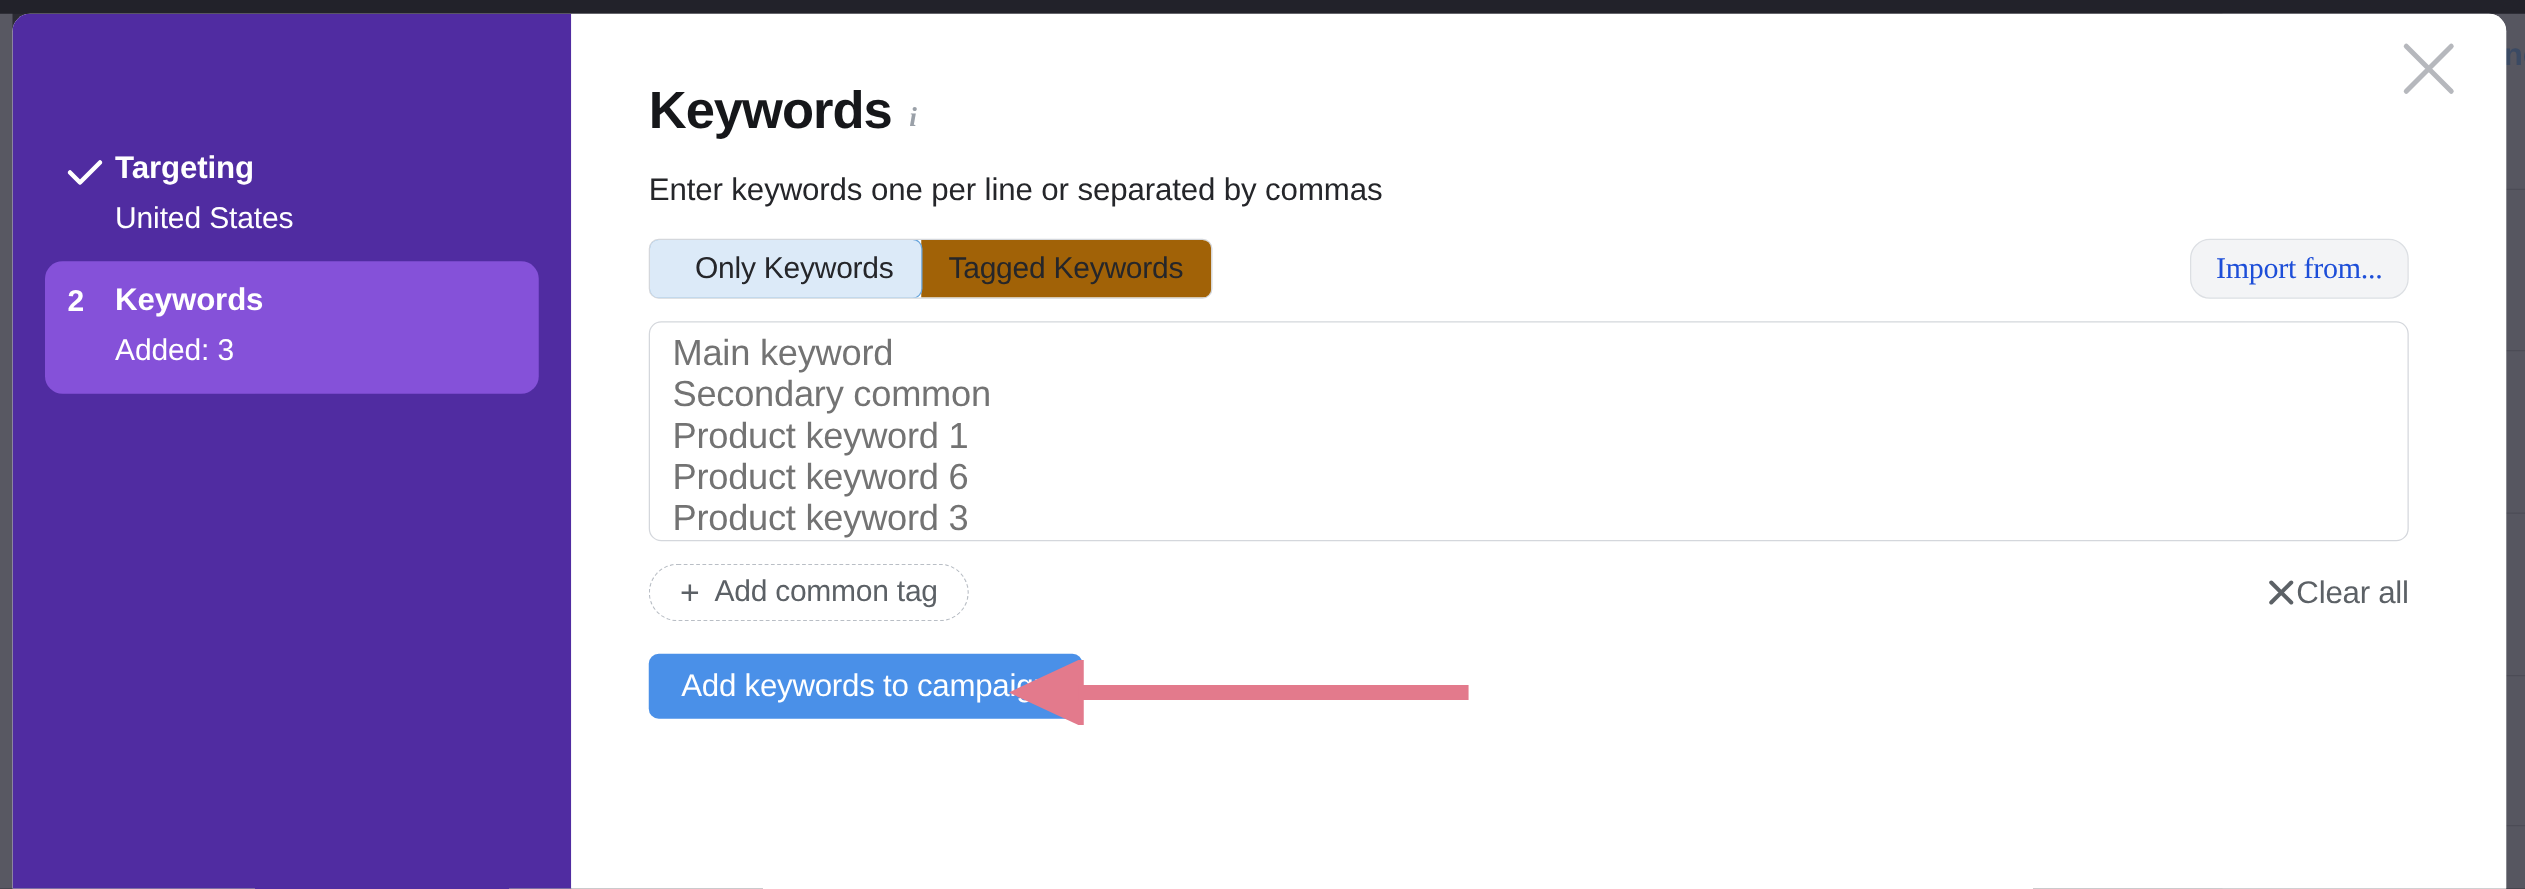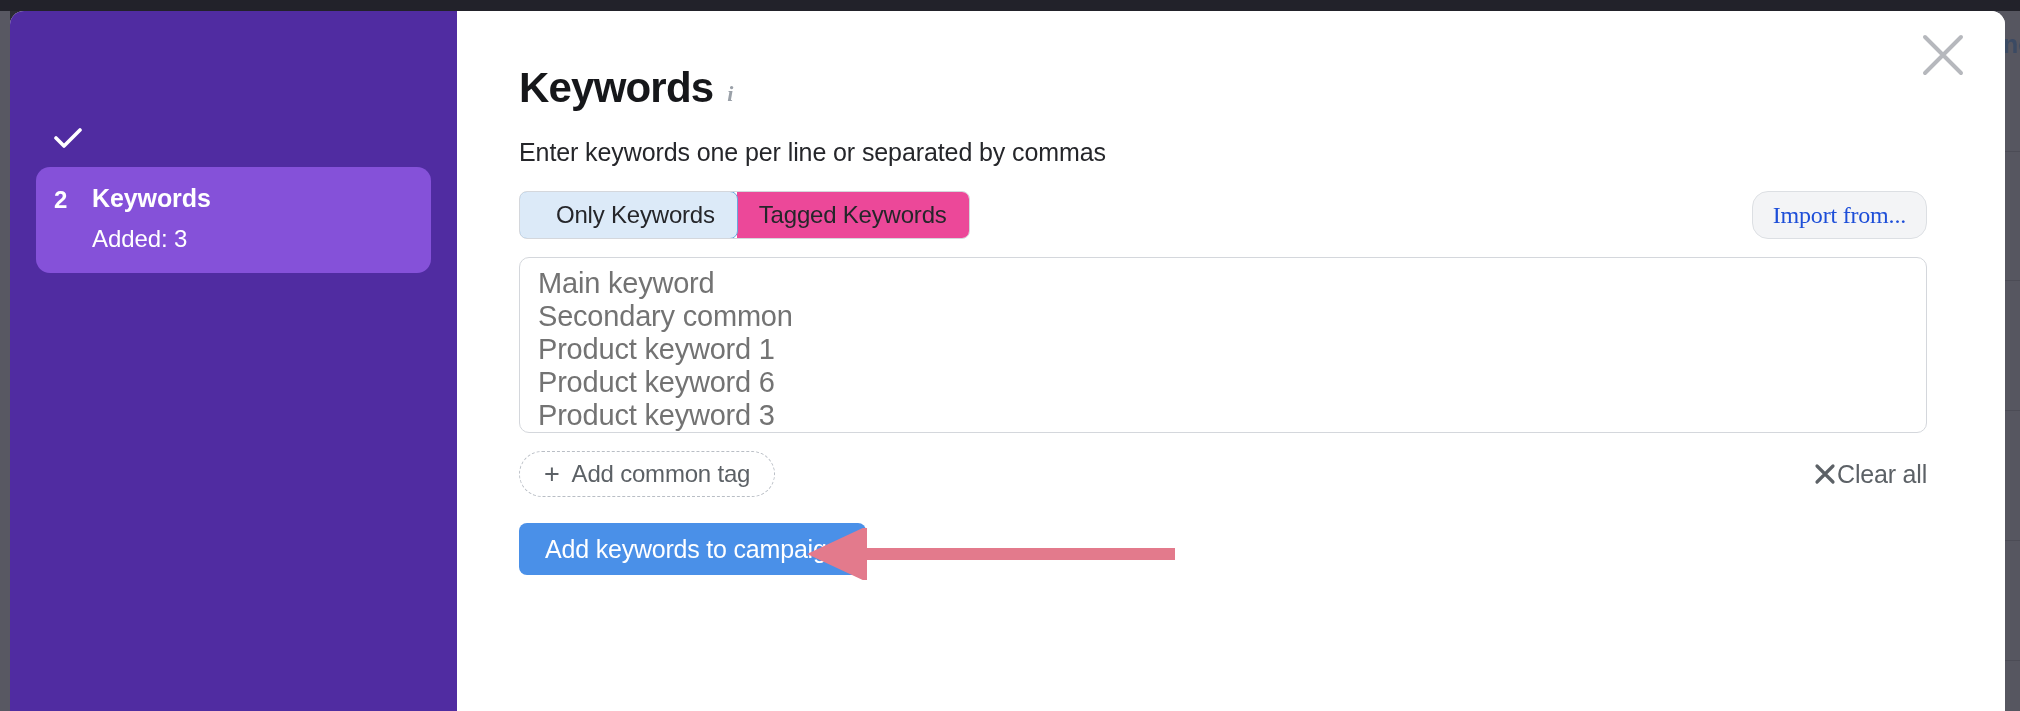--- a/index.html
+++ b/index.html
@@ -171,21 +171,21 @@
     overflow: hidden;
     height: 48px;
     background: #ffffff;
   }
   .seg-btn {
     display: flex;
     align-items: center;
     padding: 0 22px;
     font-size: 24px;
     color: #25262a;
-    background: #ec4899;
+    background: #a16207;
     border: none;
     cursor: pointer;
     font-family: "Liberation Sans", sans-serif;
     letter-spacing: -0.2px;
     white-space: nowrap;
   }
   .seg-btn.active {
     background: #dceaf8;
     border: 1px solid #6aa6dc;
     border-radius: 8px;
@@ -309,20 +309,24 @@
     <aside class="sidebar">
 
       <div class="steps">
 
         <div class="step">
           <div class="step-marker">
             <svg class="check-svg" width="28" height="22" viewBox="0 0 28 22">
               <path d="M2 11 L10 19 L26 3" fill="none" stroke="#ffffff" stroke-width="3.6" stroke-linecap="round" stroke-linejoin="round"></path>
             </svg>
           </div>
+          <div class="step-body">
+            <div class="step-name">Targeting</div>
+            <div class="step-sub">United States</div>
+          </div>
         </div>
 
         <div class="step active">
           <div class="step-marker">2</div>
           <div class="step-body">
             <div class="step-name">Keywords</div>
             <div class="step-sub">Added: 3</div>
           </div>
         </div>
 

